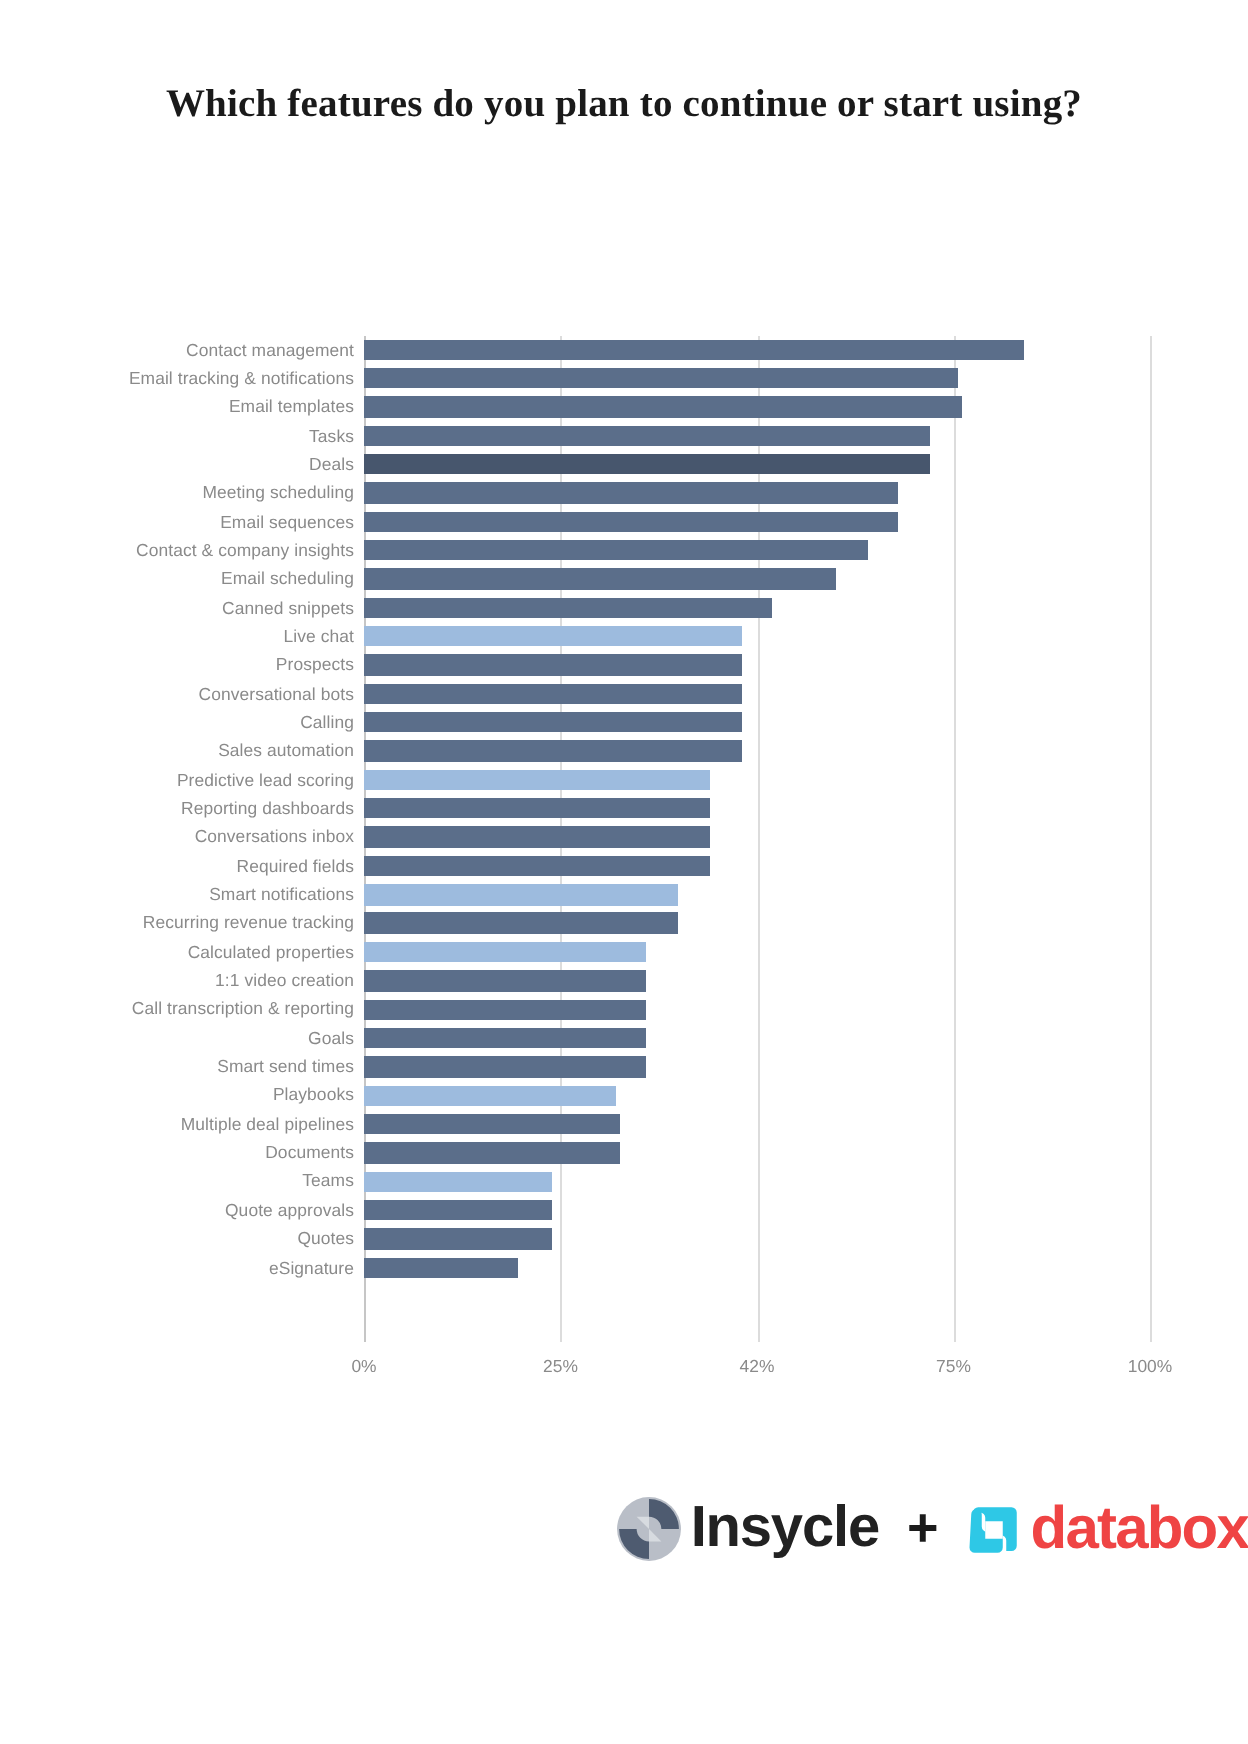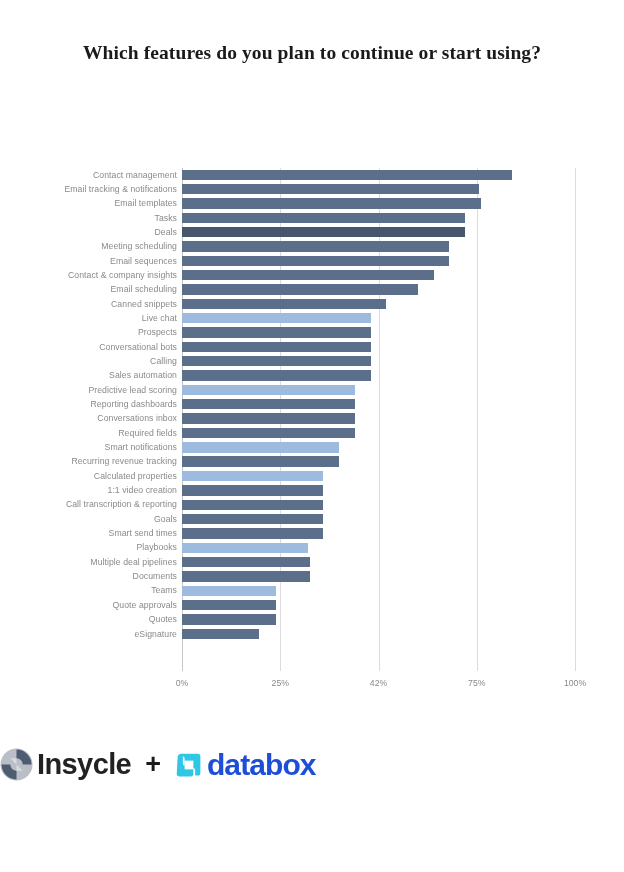--- a/index.html
+++ b/index.html
@@ -121,21 +121,21 @@
   }
 
   
   .footer {
     position: absolute;
     left: 0;
     top: 748px;
     width: 624px;
     display: flex;
     align-items: center;
-    justify-content: flex-start;
+    justify-content: flex-end;
     gap: 11px;
   }
   .logo-group {
     display: flex;
     align-items: center;
     gap: 4px;
   }
   .insycle-mark {
     width: 33px;
     height: 33px;
@@ -159,21 +159,21 @@
   }
   .databox-mark {
     width: 28px;
     height: 28px;
     flex: 0 0 auto;
   }
   .databox-word {
     font-family: "Liberation Sans", sans-serif;
     font-size: 30px;
     font-weight: 700;
-    color: #1d4ed8;
+    color: #ef4444;
     letter-spacing: -0.9px;
     line-height: 1;
   }
 </style>
 </head>
 <body>
 
 <div id="page">
 
   <div class="chart-title">Which features do you plan to continue or start using?</div>

